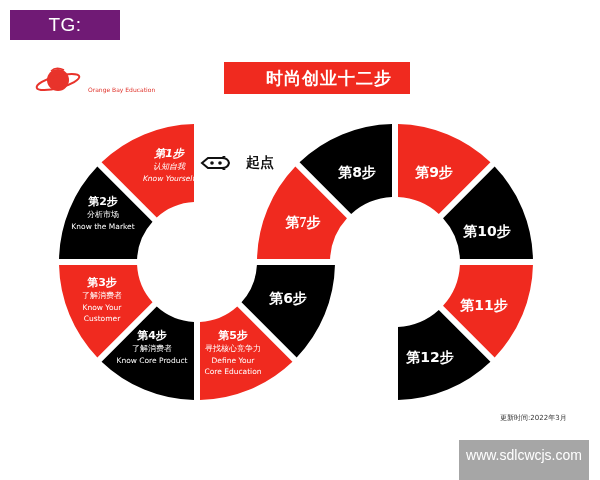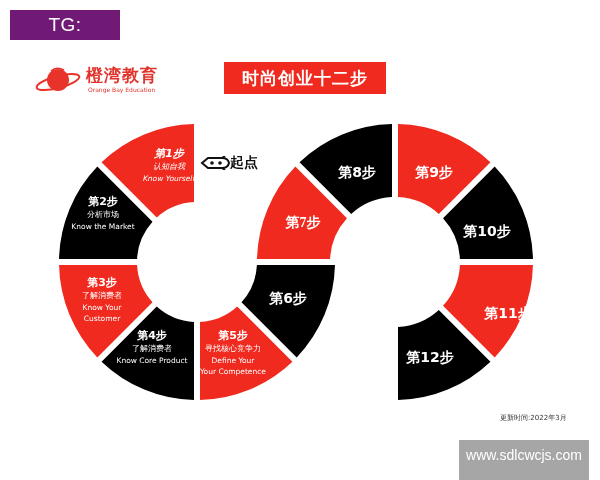--- a/index.html
+++ b/index.html
@@ -5,23 +5,23 @@
   html, body { margin:0; padding:0; }
   body { width:600px; height:480px; background:#ffffff; position:relative; overflow:hidden;
          font-family:"DejaVu Sans", "Liberation Sans", sans-serif; }
   .wm-top { position:absolute; left:10px; top:10px; width:110px; height:30px; background:#701a75;
             color:#fff; font-family:"Liberation Sans", sans-serif; font-size:19px; line-height:30px;
             text-align:center; letter-spacing:0.5px; }
   .logo { position:absolute; left:34px; top:62px; width:130px; height:40px; }
   .logo-cn { position:absolute; left:52px; top:2px; font-size:17px; font-weight:bold; color:#e0342c; letter-spacing:1px; white-space:nowrap; }
   .logo-en { position:absolute; left:54px; top:24px; font-size:6px; color:#e0342c; white-space:nowrap; }
   .title { position:absolute; left:224px; top:62px; width:162px; height:32px; background:#f02a1f;
-           color:#fff; font-size:17px; font-weight:bold; text-align:center; line-height:32px; letter-spacing:1px; }
+           color:#fff; font-size:17px; font-weight:bold; text-align:center; line-height:32px; letter-spacing:1px;padding-left:24px; }
   svg.diagram { position:absolute; left:0; top:0; }
-  .start { position:absolute; left:200px; top:153px; height:20px; display:flex; align-items:center; gap:0; }
+  .start { position:absolute; left:200px; top:153px; height:20px; display:flex; align-items:center; gap:16px; }
   .start-label { font-size:14px; font-weight:bold; color:#111; }
   .update { position:absolute; left:500px; top:413px; font-size:7px; color:#333; white-space:nowrap; }
   .wm-bottom { position:absolute; left:459px; top:440px; width:130px; height:48px; background:#a6a6a6;
                color:#fff; font-family:"Liberation Sans", sans-serif; font-size:14px; line-height:30px; text-align:center; }
   .step-text { position:absolute; color:#fff; text-align:center; transform:translate(-50%,-50%); white-space:nowrap; }
   .step-text .st { font-size:11px; font-weight:bold; line-height:15px; display:block; }
   .step-text .big { font-size:14px; font-weight:bold; line-height:18px; display:block;text-align:center; }
   .step-text .cn { font-size:8px; line-height:12px; display:block; }
   .step-text .en { font-size:7.5px; line-height:11px; display:block; }
 </style>
@@ -29,21 +29,20 @@
 <body>
 
 <div class="wm-top">TG: MYYJJPP</div>
 
 <div class="logo">
   <svg width="50" height="36" viewBox="0 0 50 36" style="position:absolute;left:0;top:0;">
     <circle cx="24" cy="18" r="11" fill="#e8332b"></circle>
     <ellipse cx="24" cy="20" rx="22" ry="6" fill="none" stroke="#e8332b" stroke-width="2" transform="rotate(-15 24 20)"></ellipse>
     <path d="M17 9 Q 22 4 30 8" fill="none" stroke="#e8332b" stroke-width="1.5"></path>
   </svg>
-  <span class="logo-cn">橙湾教育</span>
   <span class="logo-en">Orange Bay Education</span>
 </div>
 
 <div class="title">时尚创业十二步</div>
 
 <svg class="diagram" width="600" height="480" viewBox="0 0 600 480">
 
   <g id="segs">
       <path d="M101.56347437980185 162.32116785623307 A138 138 0 0 1 194.00023628931262 124.03260741146102 L194.0012498437593 202.07498437630204 A60 60 0 0 0 156.74705166033536 217.50617851921135 Z" fill="#f02a1f"></path>
       <path d="M59.032607411461015 259.0002362893125 A138 138 0 0 1 97.32116785623306 166.56347437980185 L152.50617851921135 221.74705166033536 A60 60 0 0 0 137.07498437630204 259.0012498437593 Z" fill="#000000"></path>
@@ -88,38 +87,38 @@
 </div>
 <div class="step-text" style="left:152px;top:347px;">
   <span class="st">第4步</span>
   <span class="cn">了解消费者</span>
   <span class="en">Know Core Product</span>
 </div>
 <div class="step-text" style="left:233px;top:352px;">
   <span class="st">第5步</span>
   <span class="cn">寻找核心竞争力</span>
   <span class="en">Define Your</span>
-  <span class="en">Your Competence</span>
+  <span class="en">Core Education</span>
 </div>
 <div class="step-text" style="left:288px;top:298px;">
   <span class="big">第6步</span>
 </div>
 <div class="step-text" style="left:303px;top:223px;font-family:Liberation Serif, serif;">
   <span class="big">第7步</span>
 </div>
 <div class="step-text" style="left:357px;top:172px;">
   <span class="big">第8步</span>
 </div>
 <div class="step-text" style="left:434px;top:172px;">
   <span class="big">第9步</span>
 </div>
 <div class="step-text" style="left:487px;top:231px;">
   <span class="big">第10步</span>
 </div>
-<div class="step-text" style="left:508px;top:305px;margin-top:8px;">
+<div class="step-text" style="left:484px;top:305px;">
   <span class="big">第11步</span>
 </div>
 <div class="step-text" style="left:430px;top:357px;">
   <span class="big">第12步</span>
 </div>
 
 <div class="update">更新时间:2022年3月</div>
 <div class="wm-bottom">www.sdlcwcjs.com</div>
 
 </body></html>

